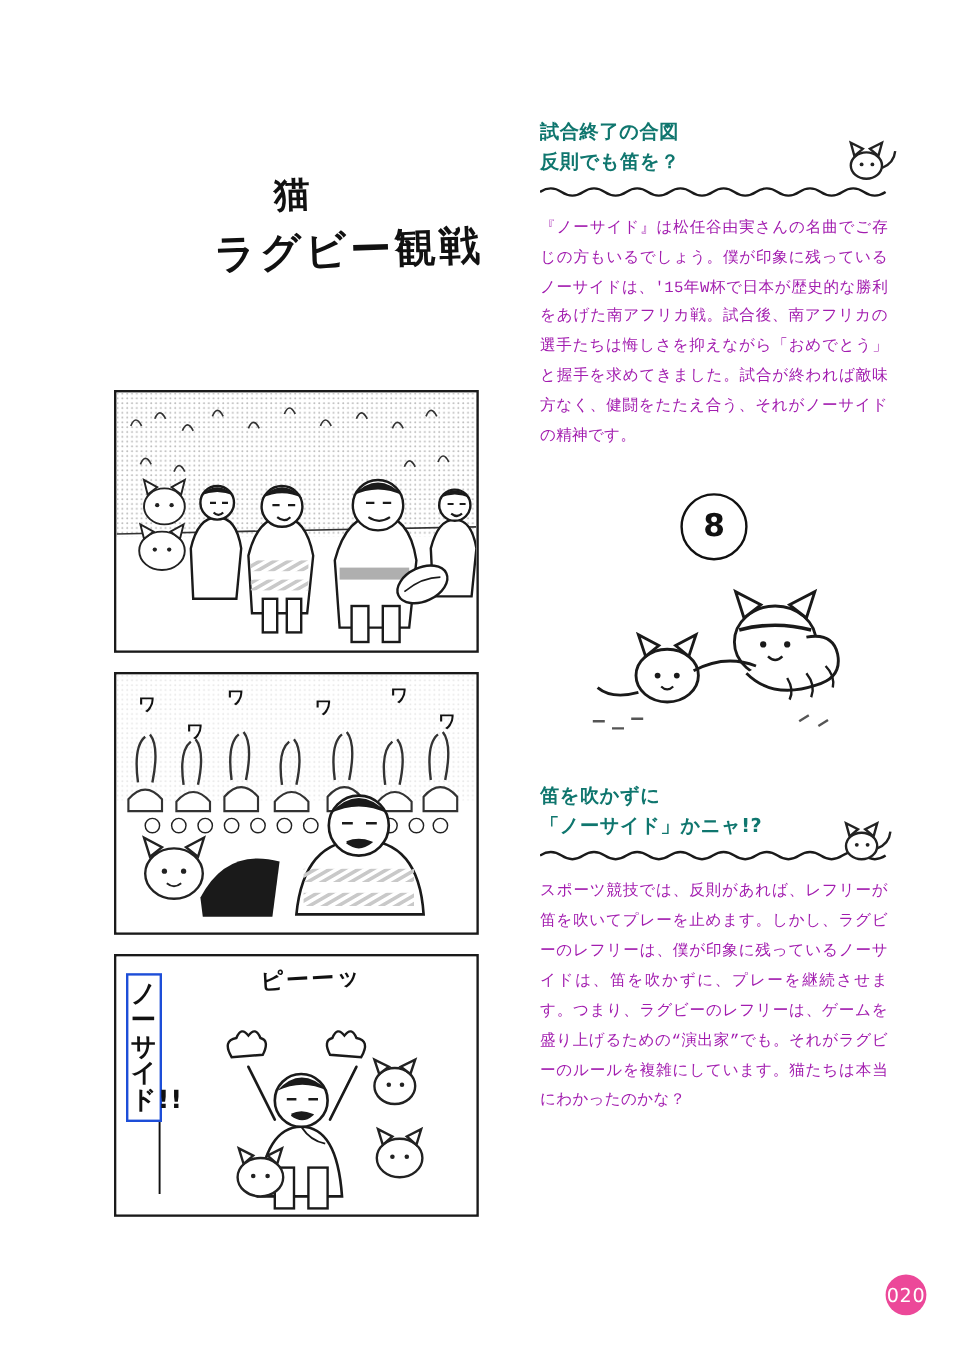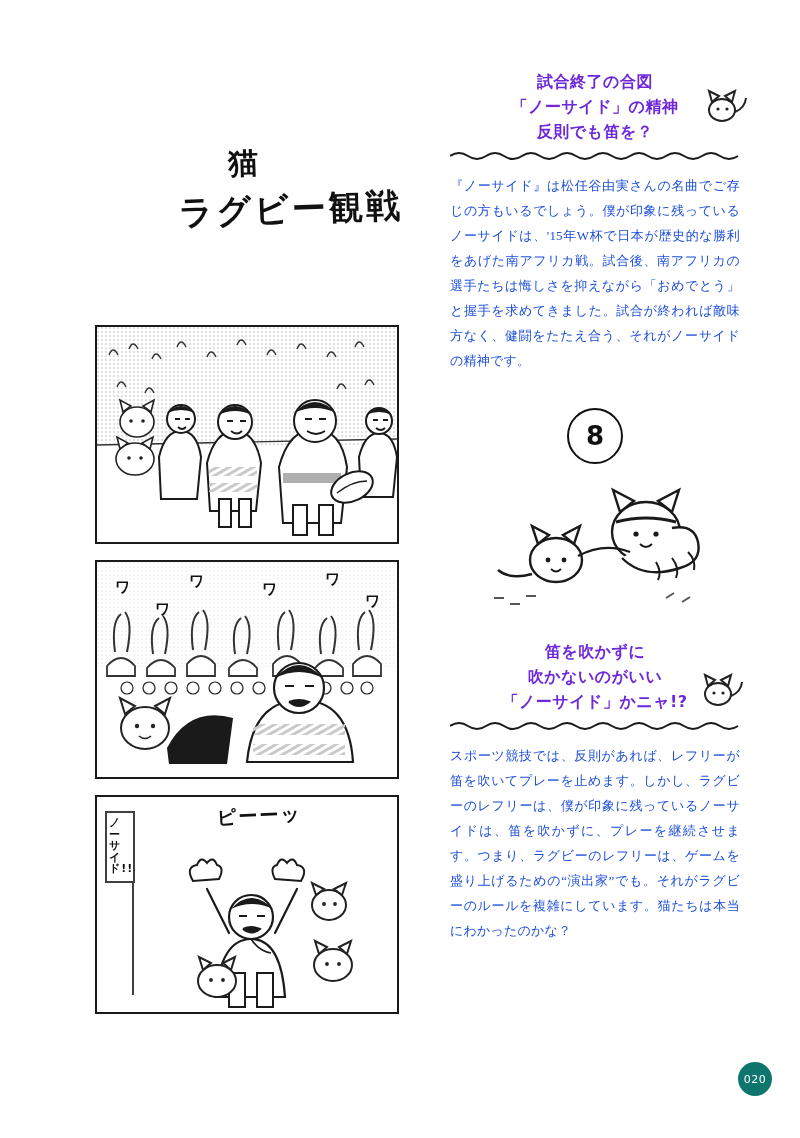--- a/index.html
+++ b/index.html
@@ -74,70 +74,71 @@
   .panel-caption {
     position: absolute;
     font-family: "DejaVu Sans", sans-serif;
     font-weight: 700;
     color: #111;
   }
   .cap-noside {
     left: 8px;
     top: 14px;
     width: 22px;
-    font-size: 11px;
+    font-size: 21px;
     line-height: 1.05;
     letter-spacing: 1px;
-    border: 2px solid #404040;
+    border: 2px solid #1d4ed8;
     padding: 4px 2px 6px 2px;
-    text-align: left;
+    text-align: center;
     background: #fff;
   }
   .cap-pi {
     left: 120px;
     top: 6px;
     font-size: 19px;
     letter-spacing: 2px;
     transform: rotate(-3deg);
   }
 
   
   .right-col {
     position: absolute;
     left: 450px;
     top: 70px;
     width: 290px;
   }
 
   .section-head {
-    text-align: center;
+    text-align: left;
     font-family: "DejaVu Sans", sans-serif;
     font-weight: 700;
     font-size: 16px;
     line-height: 1.55;
-    color: #6d28d9;
+    color: #0f766e;
     letter-spacing: 0.5px;
     position: relative;
+    margin-top: 28px;
   }
   .section-head .hl {
     display: block;
   }
   .wavy {
     display: block;
     width: 100%;
     height: 12px;
     margin-top: 6px;
   }
 
   .body-text {
     margin-top: 12px;
-    font-family: Liberation Serif, serif;
+    font-family: Liberation Mono, monospace;
     font-size: 13px;
     line-height: 1.92;
-    color: #1d4ed8;
+    color: #a21caf;
     text-align: justify;
     letter-spacing: 0.2px;
   }
 
   .sec2 {
     margin-top: 20px;
   }
 
   .circle-num {
     width: 52px;
@@ -161,24 +162,24 @@
     position: relative;
   }
 
   .page-number {
     position: absolute;
     right: 28px;
     bottom: 42px;
     width: 34px;
     height: 34px;
     border-radius: 50%;
-    background: #0f766e;
+    background: #ec4899;
     color: #fff;
     font-family: "DejaVu Sans", sans-serif;
-    font-size: 11px;
+    font-size: 16px;
     display: flex;
     align-items: center;
     justify-content: center;
     letter-spacing: 0.5px;
   }
 
   .corner-cat {
     position: absolute;
     width: 46px;
     height: 40px;
@@ -428,21 +429,20 @@
       <div class="panel-caption cap-noside">ノーサイド!!</div>
       <div class="panel-caption cap-pi">ピーーッ</div>
     </div>
   </div>
 
   <div class="right-col">
 
     <div class="section-block">
       <div class="section-head">
         <span class="hl">試合終了の合図</span>
-        <span class="hl">「ノーサイド」の精神</span>
         <span class="hl">反則でも笛を？</span>
         <svg class="corner-cat cc1" viewBox="0 0 46 40">
           <g fill="#fff" stroke="#222" stroke-width="2">
             <ellipse cx="20" cy="24" rx="13" ry="11"></ellipse>
             <path d="M10 16 l-3 -11 l10 5 z"></path>
             <path d="M30 16 l3 -11 l-10 5 z"></path>
             <path d="M33 26 q10 -4 11 -14" fill="none"></path>
           </g>
           <g fill="#222">
             <circle cx="16" cy="23" r="1.6"></circle>
@@ -499,21 +499,20 @@
             <path d="M76 126 l10 0"></path>
           <path d="M216 128 l8 -5"></path>
             <path d="M232 132 l8 -5"></path>
         </g>
       </svg>
     </div>
 
     <div class="section-block sec2">
       <div class="section-head">
         <span class="hl">笛を吹かずに</span>
-        <span class="hl">吹かないのがいい</span>
         <span class="hl">「ノーサイド」かニャ!?</span>
         <svg class="corner-cat cc2" viewBox="0 0 46 40">
           <g fill="#fff" stroke="#222" stroke-width="2">
             <ellipse cx="20" cy="24" rx="13" ry="11"></ellipse>
             <path d="M10 16 l-3 -11 l10 5 z"></path>
             <path d="M30 16 l3 -11 l-10 5 z"></path>
             <path d="M33 26 q10 -4 11 -14" fill="none"></path>
           </g>
           <g fill="#222">
             <circle cx="16" cy="23" r="1.6"></circle>

